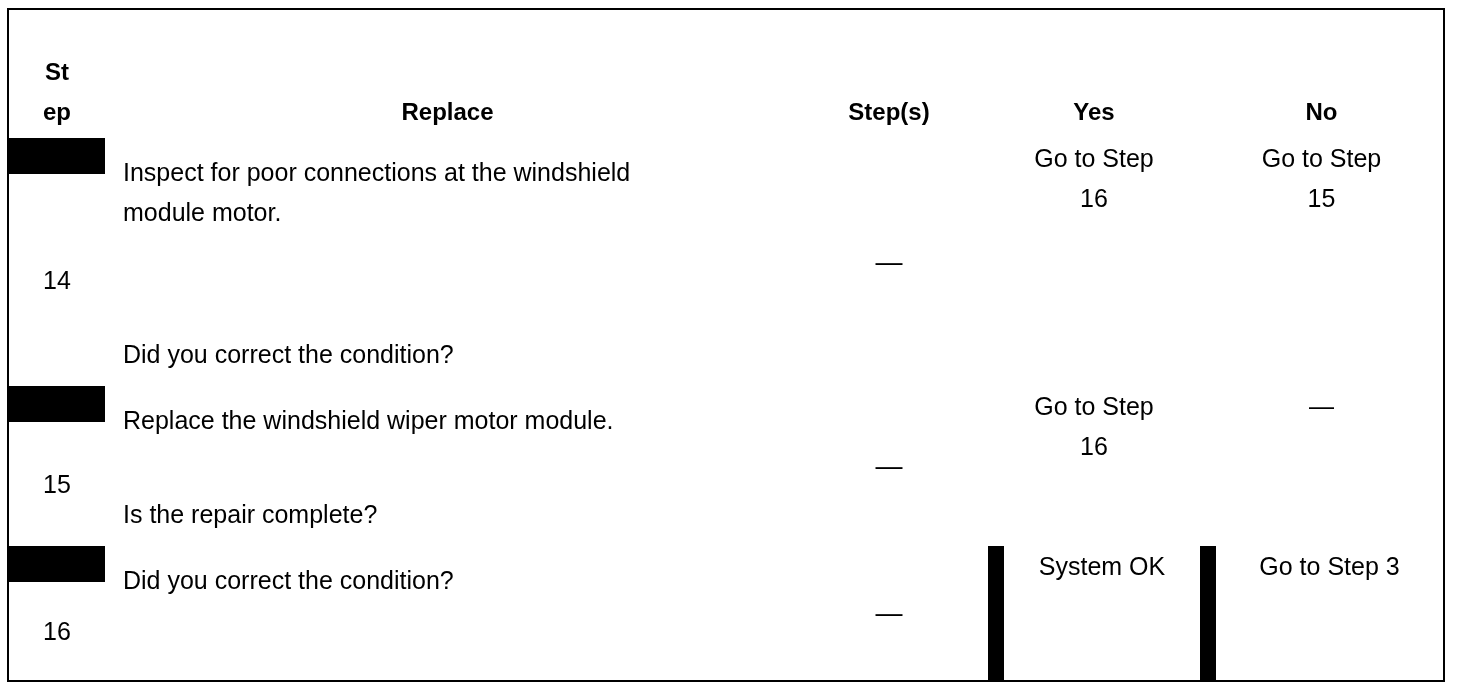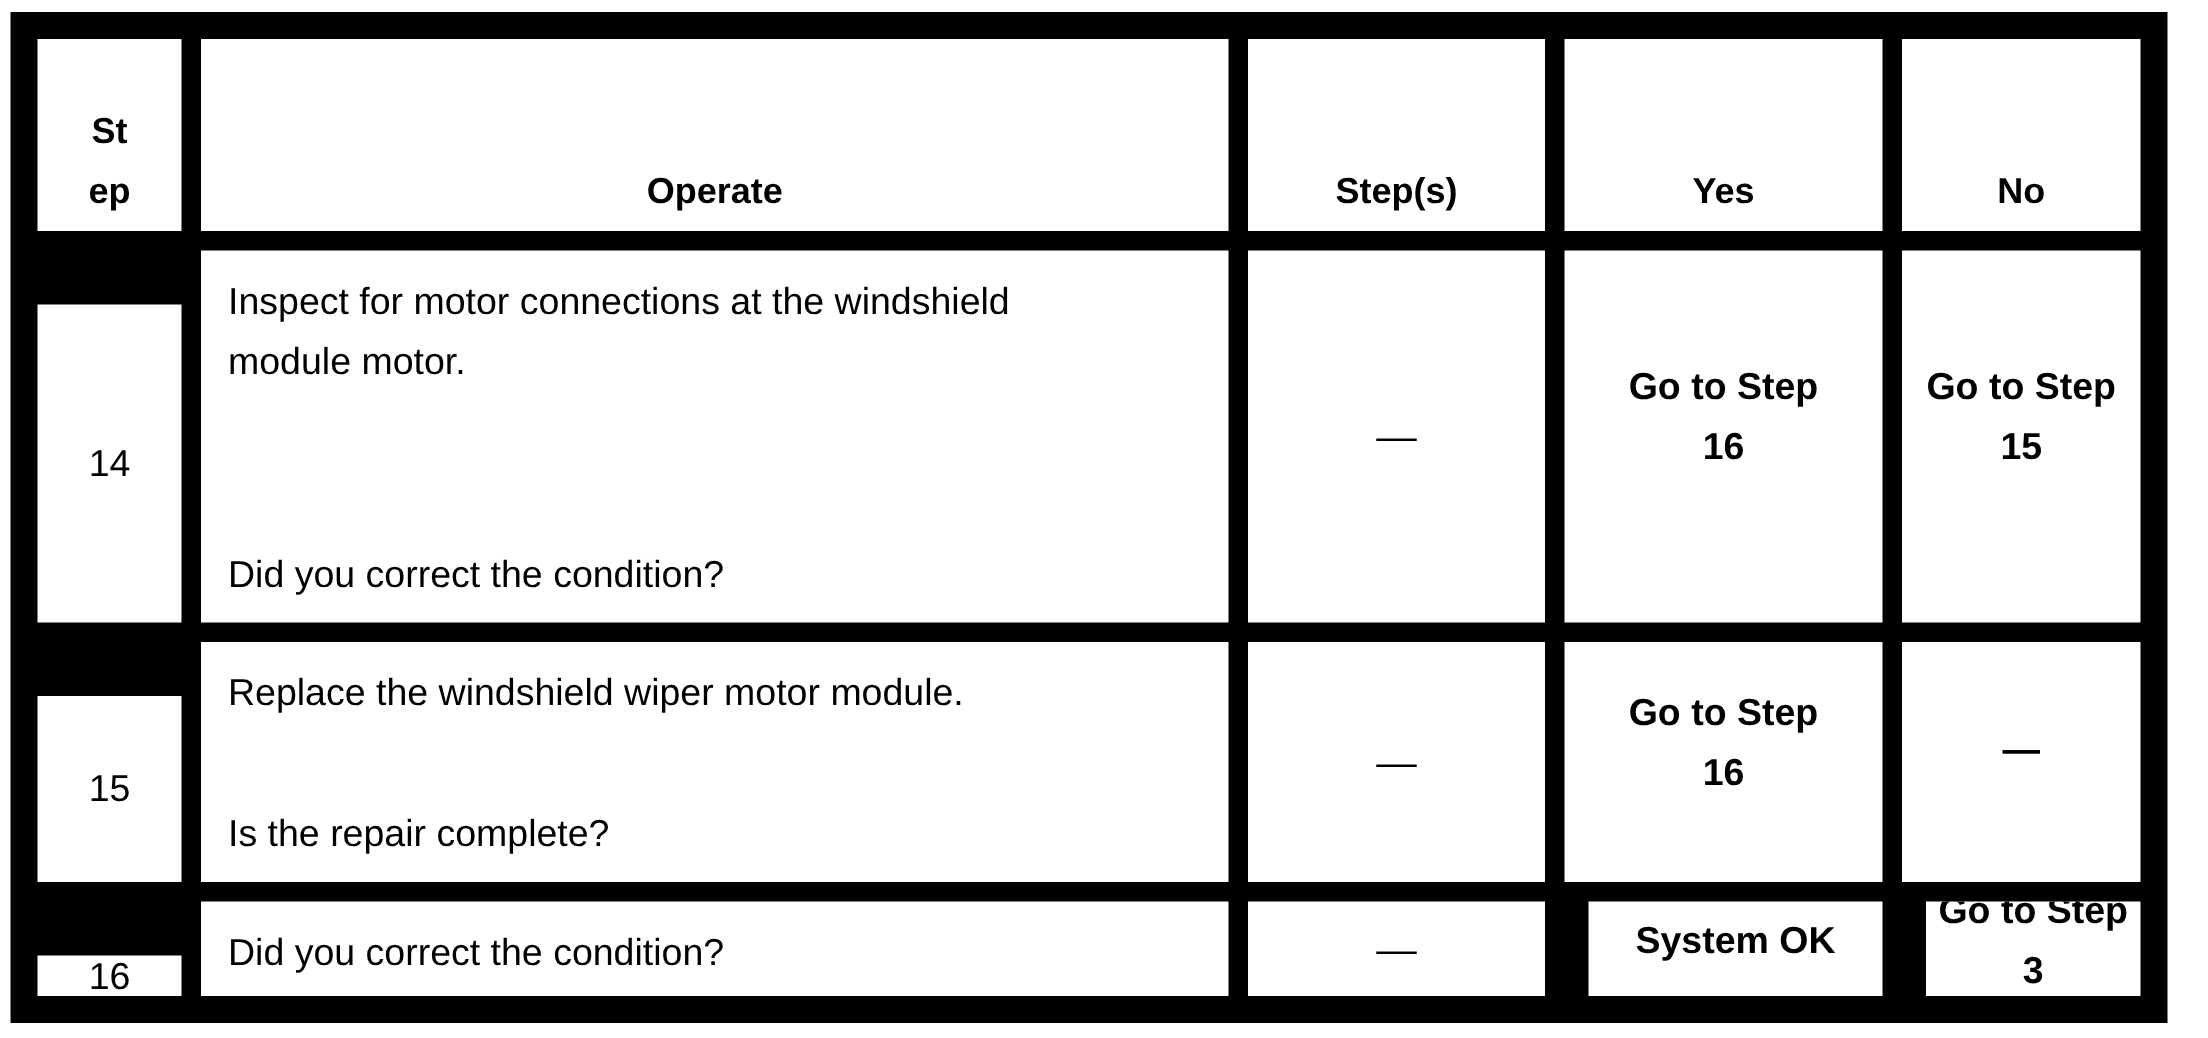--- a/index.html
+++ b/index.html
@@ -20,22 +20,22 @@
     position: absolute;
     left: 7px;
     top: 8px;
     width: 1438px;
     height: 674px;
     box-sizing: border-box;
     background: #000000;          
     display: grid;
     grid-template-columns: 96px 685px 198px 212px 1fr;
     grid-template-rows: 128px 248px 160px 1fr;
-    gap: 13px;
-    padding: 18px;
+    gap: 0;
+    padding: 2px;
   }
   .cell {
     background: #ffffff;
     display: flex;
     flex-direction: column;
     overflow: hidden;
     font-size: 25px;
     line-height: 40px;
   }
   
@@ -62,57 +62,56 @@
   }
   
   .value-cell {
     align-items: center;
     justify-content: center;
     font-size: 27px;
   }
   
   .goto-cell {
     align-items: center;
-    justify-content: center;
+    justify-content: flex-start;
     text-align: center;
-    font-weight: bold;
   }
   .pb-26 { padding-bottom: 26px; }
   .pb-16 { padding-bottom: 16px; }
   .pb-12 { padding-bottom: 12px; margin-left: 16px; }
 </style>
 </head>
 <body>
 
 <div class="canvas">
   <div class="dtable">
 
     <div class="cell head">
       <div>St</div>
       <div>ep</div>
     </div>
     <div class="cell head">
-      <div>Operate</div>
+      <div>Replace</div>
     </div>
     <div class="cell head">
       <div>Step(s)</div>
     </div>
     <div class="cell head">
       <div>Yes</div>
     </div>
     <div class="cell head">
       <div>No</div>
     </div>
 
     <div class="cell step-cell">
       <div>14</div>
     </div>
     <div class="cell action-cell">
       <div>
-        <div>Inspect for motor connections at the windshield</div>
+        <div>Inspect for poor connections at the windshield</div>
         <div>module motor.</div>
       </div>
       <div>Did you correct the condition?</div>
     </div>
     <div class="cell value-cell">
       <div>—</div>
     </div>
     <div class="cell goto-cell pb-26">
       <div>Go to Step</div>
       <div>16</div>

